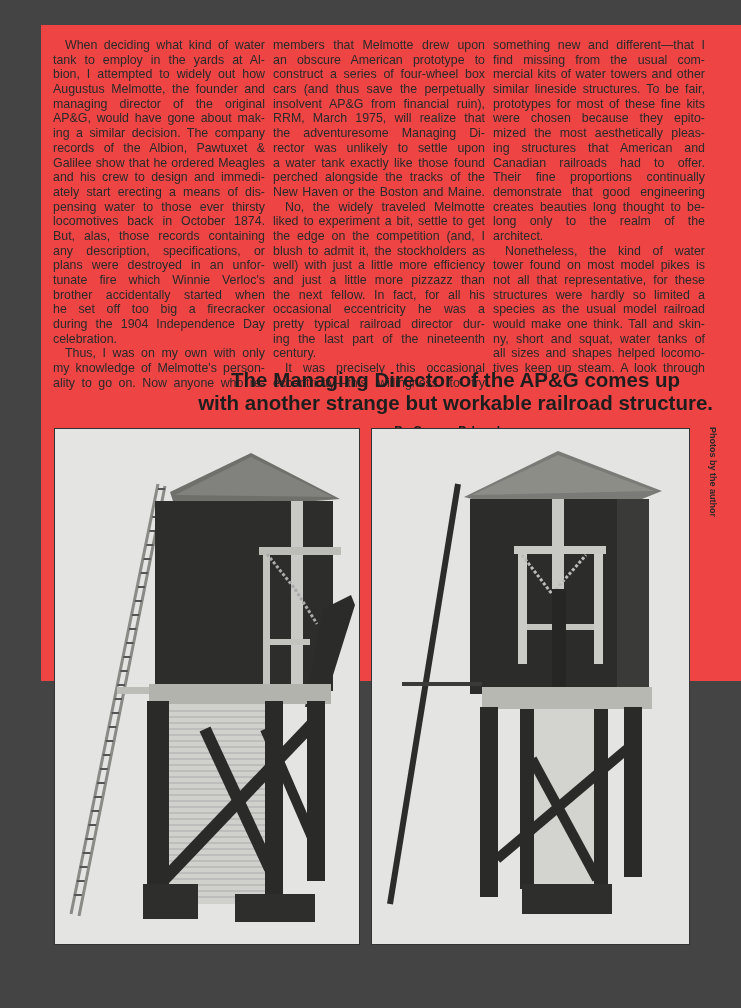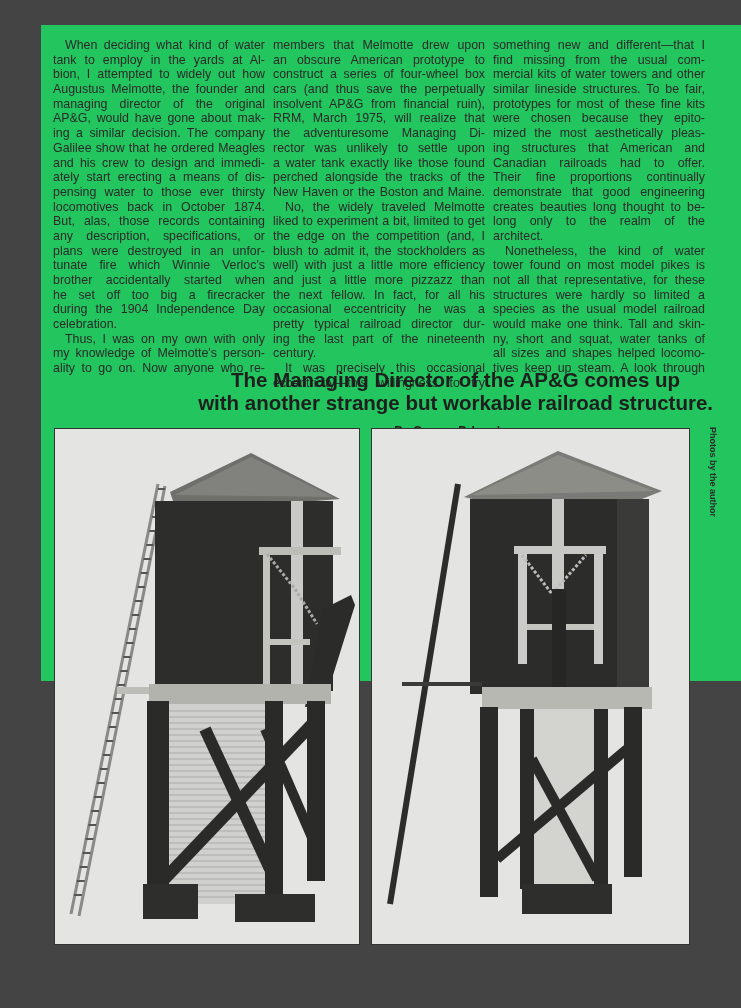--- a/index.html
+++ b/index.html
@@ -3,21 +3,21 @@
 <meta charset="utf-8">
 <style>
   html, body { margin: 0; padding: 0; }
   body {
     width: 741px; height: 1008px; overflow: hidden;
     background: #444444; position: relative;
     font-family: "Liberation Sans", sans-serif;
   }
   .paper {
     position: absolute; left: 41px; top: 25px; width: 700px; height: 656px;
-    background: #22c55e;
+    background: #ef4444;
   }
   .col {
     position: absolute; top: 13px; width: 212px;
     font-size: 12.4px; line-height: 14.7px; color: #2a2a2a;
     text-align: justify; hyphens: none;
   }
   .col .line { display: block; text-align: justify; text-align-last: justify; white-space: nowrap; overflow: hidden; height: 14.7px; }
   .col .line.last { text-align-last: left; }
   .col .line.indent { padding-left: 12px; }
   .col1 { left: 12px; }
@@ -48,20 +48,21 @@
 <div class="paper">
 
   <div class="col col1">
       <span class="line indent">When deciding what kind of water</span>
       <span class="line">tank to employ in the yards at Al-</span>
       <span class="line">bion, I attempted to widely out how</span>
       <span class="line">Augustus Melmotte, the founder and</span>
       <span class="line">managing director of the original</span>
       <span class="line">AP&amp;G, would have gone about mak-</span>
       <span class="line">ing a similar decision. The company</span>
+      <span class="line">records of the Albion, Pawtuxet &amp;</span>
       <span class="line">Galilee show that he ordered Meagles</span>
       <span class="line">and his crew to design and immedi-</span>
       <span class="line">ately start erecting a means of dis-</span>
       <span class="line">pensing water to those ever thirsty</span>
       <span class="line">locomotives back in October 1874.</span>
       <span class="line">But, alas, those records containing</span>
       <span class="line">any description, specifications, or</span>
       <span class="line">plans were destroyed in an unfor-</span>
       <span class="line">tunate fire which Winnie Verloc's</span>
       <span class="line">brother accidentally started when</span>
@@ -78,21 +79,21 @@
       <span class="line">construct a series of four-wheel box</span>
       <span class="line">cars (and thus save the perpetually</span>
       <span class="line">insolvent AP&amp;G from financial ruin),</span>
       <span class="line">RRM, March 1975, will realize that</span>
       <span class="line">the adventuresome Managing Di-</span>
       <span class="line">rector was unlikely to settle upon</span>
       <span class="line">a water tank exactly like those found</span>
       <span class="line">perched alongside the tracks of the</span>
       <span class="line">New Haven or the Boston and Maine.</span>
       <span class="line indent">No, the widely traveled Melmotte</span>
-      <span class="line">liked to experiment a bit, limited to get</span>
+      <span class="line">liked to experiment a bit, settle to get</span>
       <span class="line">the edge on the competition (and, I</span>
       <span class="line">blush to admit it, the stockholders as</span>
       <span class="line">well) with just a little more efficiency</span>
       <span class="line">and just a little more pizzazz than</span>
       <span class="line">the next fellow. In fact, for all his</span>
       <span class="line">occasional eccentricity he was a</span>
       <span class="line">pretty typical railroad director dur-</span>
       <span class="line">ing the last part of the nineteenth</span>
       <span class="line last">century.</span>
       <span class="line indent">It was precisely this occasional</span>

